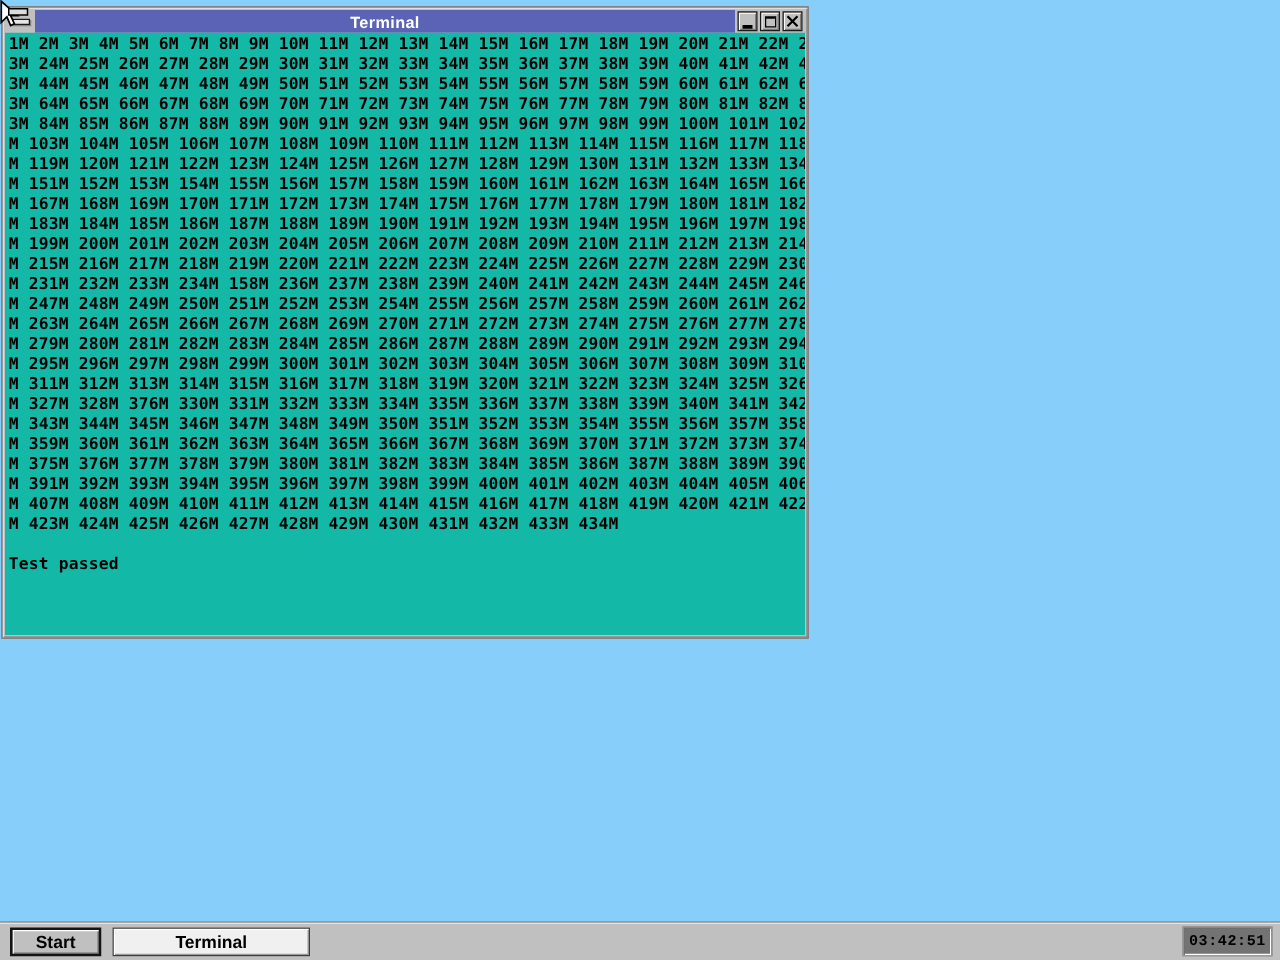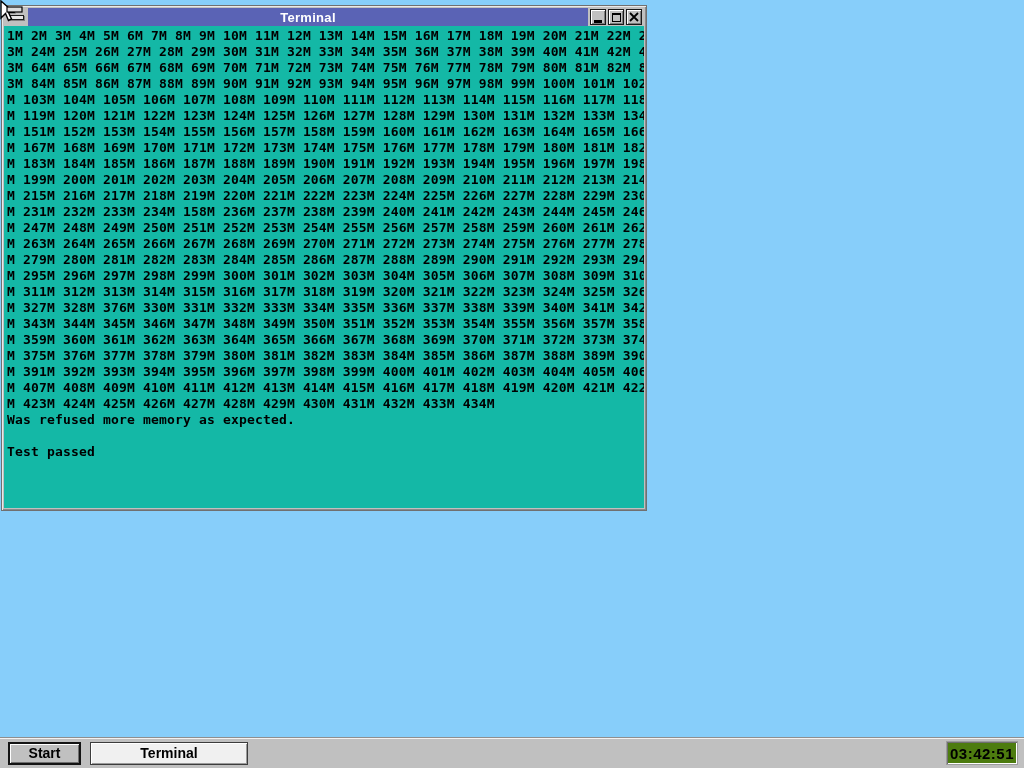--- a/index.html
+++ b/index.html
@@ -65,25 +65,25 @@
   }
   .task-btn {
     width:158px; height:23px; margin-left:9px;
     background:#f0f0f0; color:#000;
     border:1px solid #3c3c3c;
     box-shadow: inset 1px 1px 0 #ffffff, inset -1px -1px 0 #9a9a9a;
     font-family:"Liberation Sans", sans-serif; font-weight:bold; font-size:14px; cursor:default;
   }
   .clock {
     margin-left:auto; width:72px; height:24px;
-    background:#4d7c0f; color:#000;
+    background:#737373; color:#000;
     border:1px solid #9c9c9c;
     box-shadow: inset 1px 1px 0 #6f6f6f, inset -1px -1px 0 #ffffff;
     display:flex; align-items:center; justify-content:center;
-    font-weight:bold; font-size:15px; letter-spacing:0.5px;
+    font-weight:bold; font-size:12px; letter-spacing:0.5px;font-family:Liberation Mono, monospace;
   }
 
   
   .mouse-cursor { position:absolute; left:0; top:0; width:26px; height:24px; pointer-events:none; }
 </style>
 </head>
 <body style="background: rgb(135, 206, 250);">
 
 <div class="desktop" style="background: rgb(135, 206, 250);">
 
@@ -107,20 +107,21 @@
             <path d="M1 1 L9 9 M9 1 L1 9" stroke="#000" stroke-width="1.8"></path>
           </svg>
         </button>
       </div>
     </div>
 
     <div class="terminal">
       <div id="term-lines">
           <div class="term-line">1M 2M 3M 4M 5M 6M 7M 8M 9M 10M 11M 12M 13M 14M 15M 16M 17M 18M 19M 20M 21M 22M 2</div>
           <div class="term-line">3M 24M 25M 26M 27M 28M 29M 30M 31M 32M 33M 34M 35M 36M 37M 38M 39M 40M 41M 42M 4</div>
+          <div class="term-line">3M 44M 45M 46M 47M 48M 49M 50M 51M 52M 53M 54M 55M 56M 57M 58M 59M 60M 61M 62M 6</div>
           <div class="term-line">3M 64M 65M 66M 67M 68M 69M 70M 71M 72M 73M 74M 75M 76M 77M 78M 79M 80M 81M 82M 8</div>
           <div class="term-line">3M 84M 85M 86M 87M 88M 89M 90M 91M 92M 93M 94M 95M 96M 97M 98M 99M 100M 101M 102</div>
           <div class="term-line">M 103M 104M 105M 106M 107M 108M 109M 110M 111M 112M 113M 114M 115M 116M 117M 118</div>
           <div class="term-line">M 119M 120M 121M 122M 123M 124M 125M 126M 127M 128M 129M 130M 131M 132M 133M 134</div>
           <div class="term-line">M 151M 152M 153M 154M 155M 156M 157M 158M 159M 160M 161M 162M 163M 164M 165M 166</div>
           <div class="term-line">M 167M 168M 169M 170M 171M 172M 173M 174M 175M 176M 177M 178M 179M 180M 181M 182</div>
           <div class="term-line">M 183M 184M 185M 186M 187M 188M 189M 190M 191M 192M 193M 194M 195M 196M 197M 198</div>
           <div class="term-line">M 199M 200M 201M 202M 203M 204M 205M 206M 207M 208M 209M 210M 211M 212M 213M 214</div>
           <div class="term-line">M 215M 216M 217M 218M 219M 220M 221M 222M 223M 224M 225M 226M 227M 228M 229M 230</div>
           <div class="term-line">M 231M 232M 233M 234M 158M 236M 237M 238M 239M 240M 241M 242M 243M 244M 245M 246</div>
@@ -129,21 +130,20 @@
           <div class="term-line">M 279M 280M 281M 282M 283M 284M 285M 286M 287M 288M 289M 290M 291M 292M 293M 294</div>
           <div class="term-line">M 295M 296M 297M 298M 299M 300M 301M 302M 303M 304M 305M 306M 307M 308M 309M 310</div>
           <div class="term-line">M 311M 312M 313M 314M 315M 316M 317M 318M 319M 320M 321M 322M 323M 324M 325M 326</div>
           <div class="term-line">M 327M 328M 376M 330M 331M 332M 333M 334M 335M 336M 337M 338M 339M 340M 341M 342</div>
           <div class="term-line">M 343M 344M 345M 346M 347M 348M 349M 350M 351M 352M 353M 354M 355M 356M 357M 358</div>
           <div class="term-line">M 359M 360M 361M 362M 363M 364M 365M 366M 367M 368M 369M 370M 371M 372M 373M 374</div>
           <div class="term-line">M 375M 376M 377M 378M 379M 380M 381M 382M 383M 384M 385M 386M 387M 388M 389M 390</div>
           <div class="term-line">M 391M 392M 393M 394M 395M 396M 397M 398M 399M 400M 401M 402M 403M 404M 405M 406</div>
           <div class="term-line">M 407M 408M 409M 410M 411M 412M 413M 414M 415M 416M 417M 418M 419M 420M 421M 422</div>
           <div class="term-line">M 423M 424M 425M 426M 427M 428M 429M 430M 431M 432M 433M 434M</div>
-          <div class="term-line">Was refused more memory as expected.</div>
           <div class="term-line"></div>
           <div class="term-line">Test passed</div>
         </div>
       <div class="prompt-line">
         
       </div>
     </div>
   </div>
 
   <svg class="mouse-cursor" viewBox="0 0 26 24">

